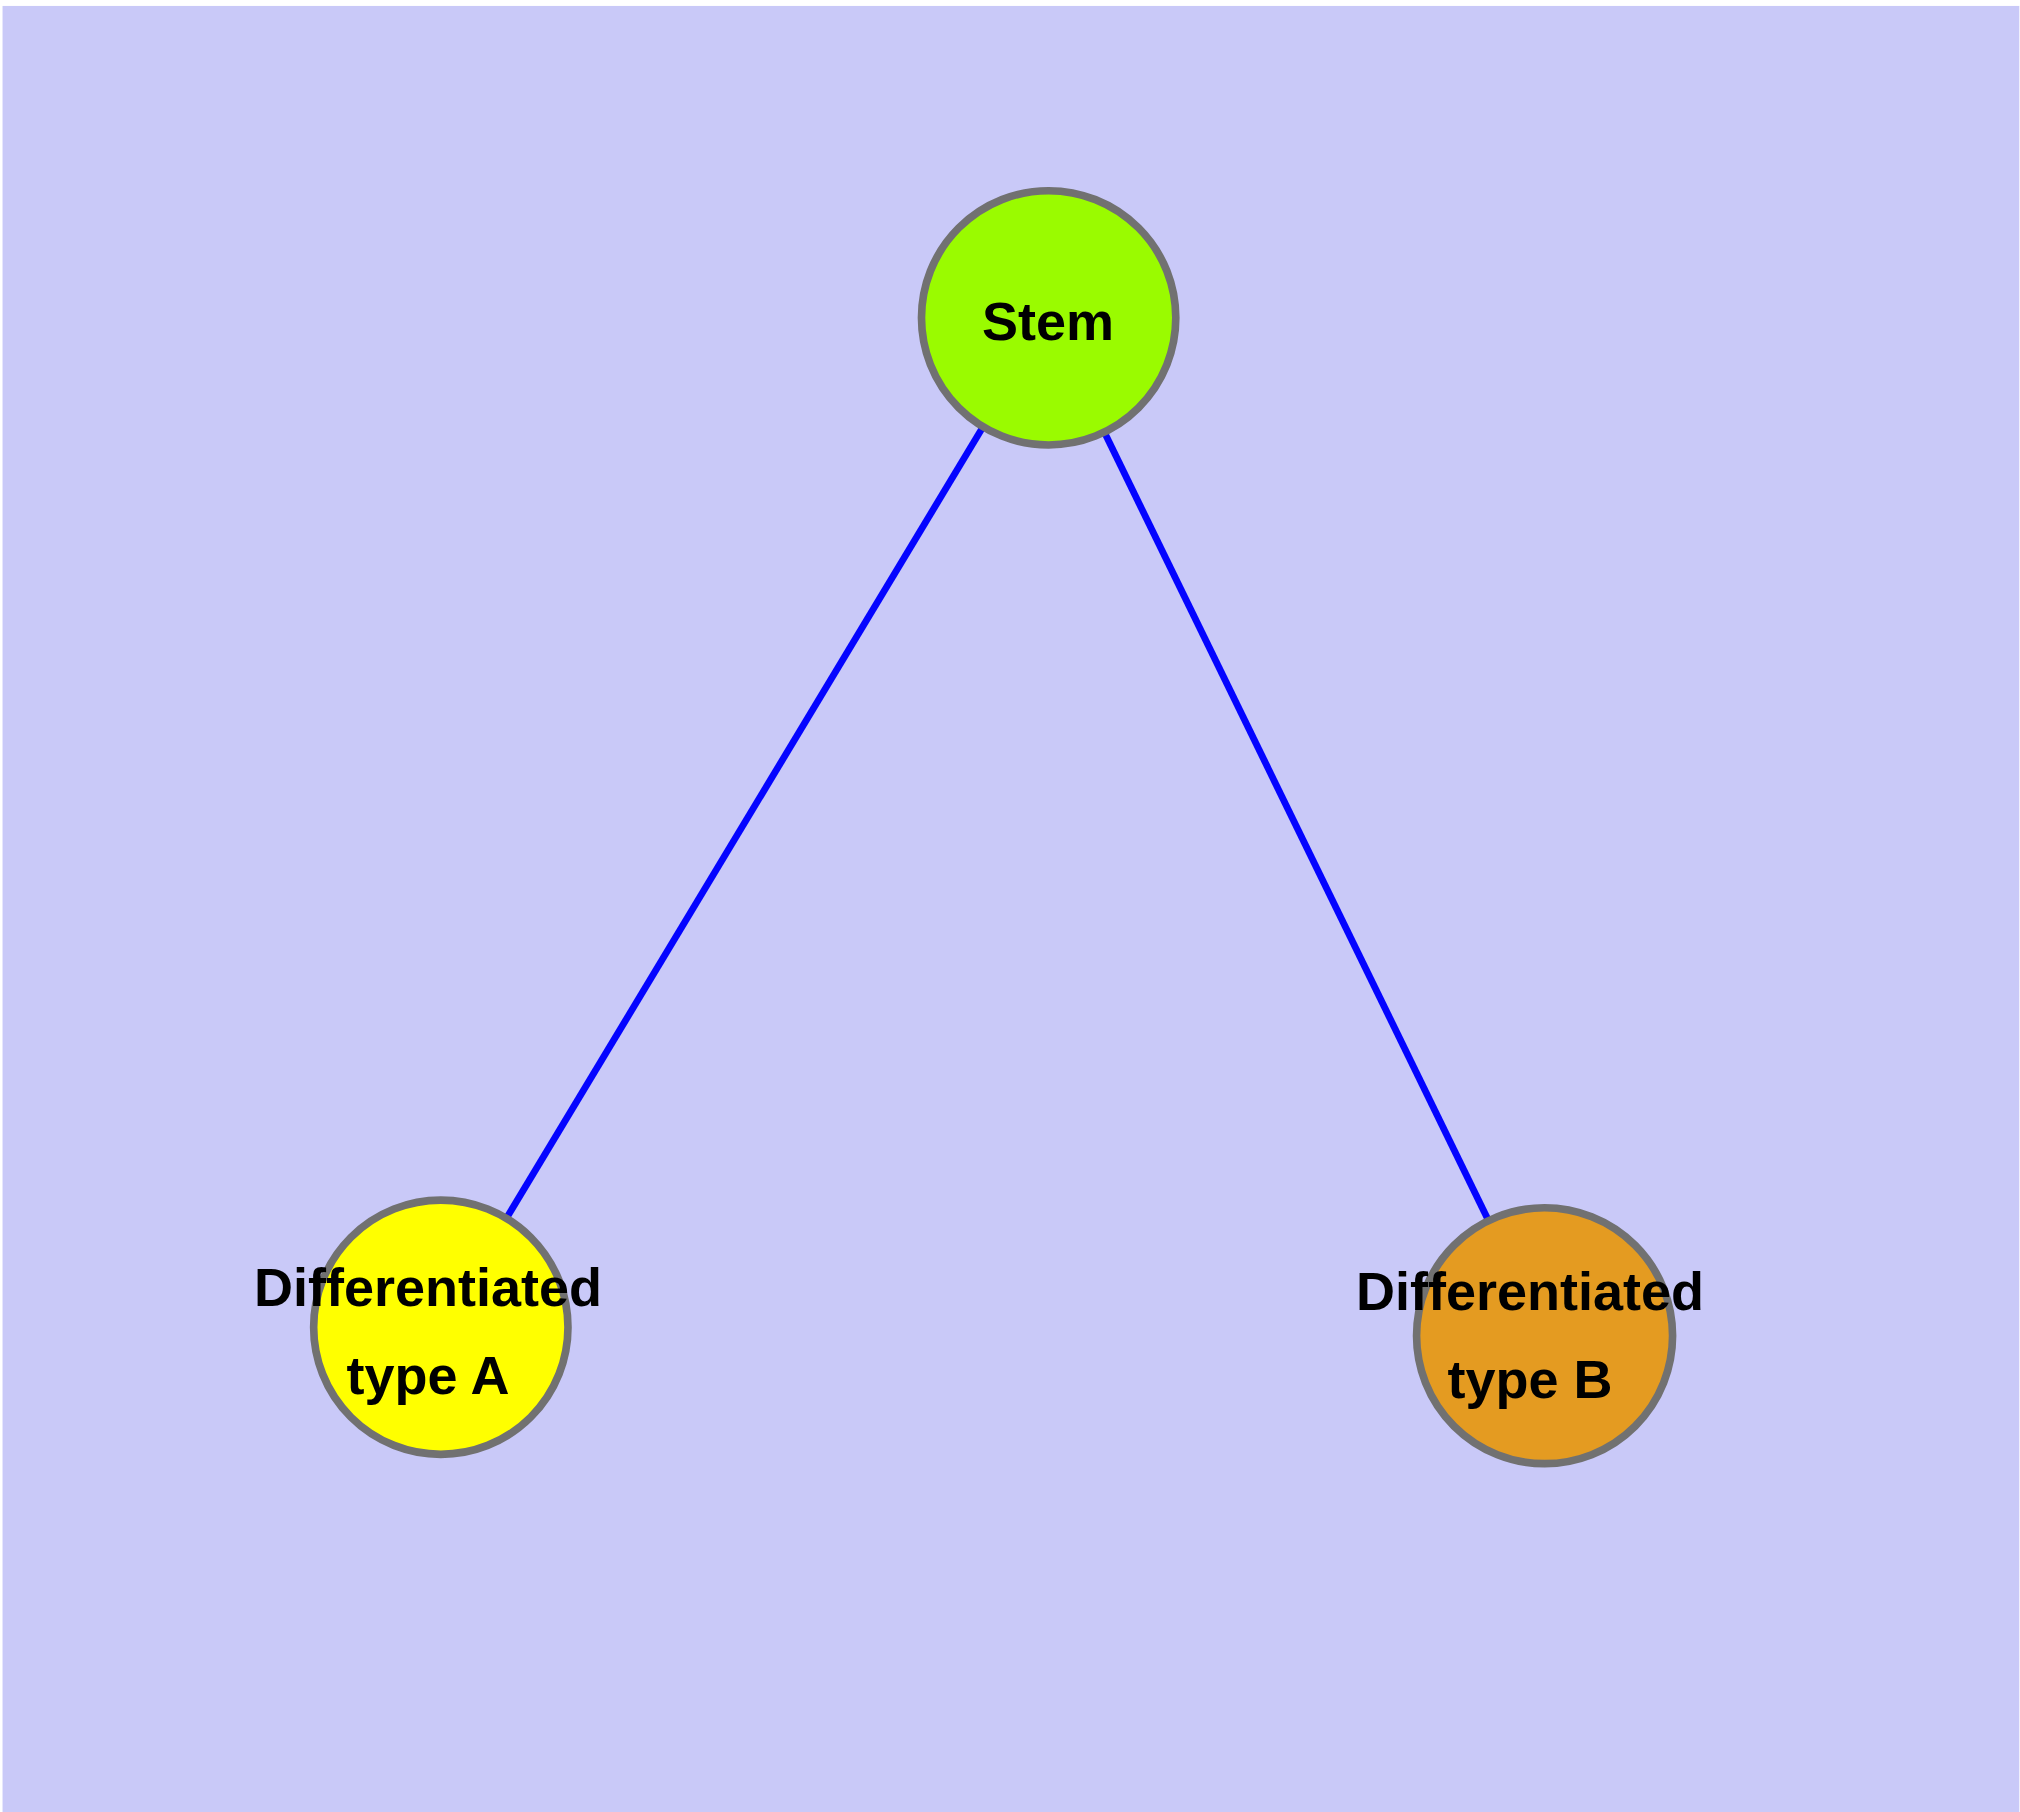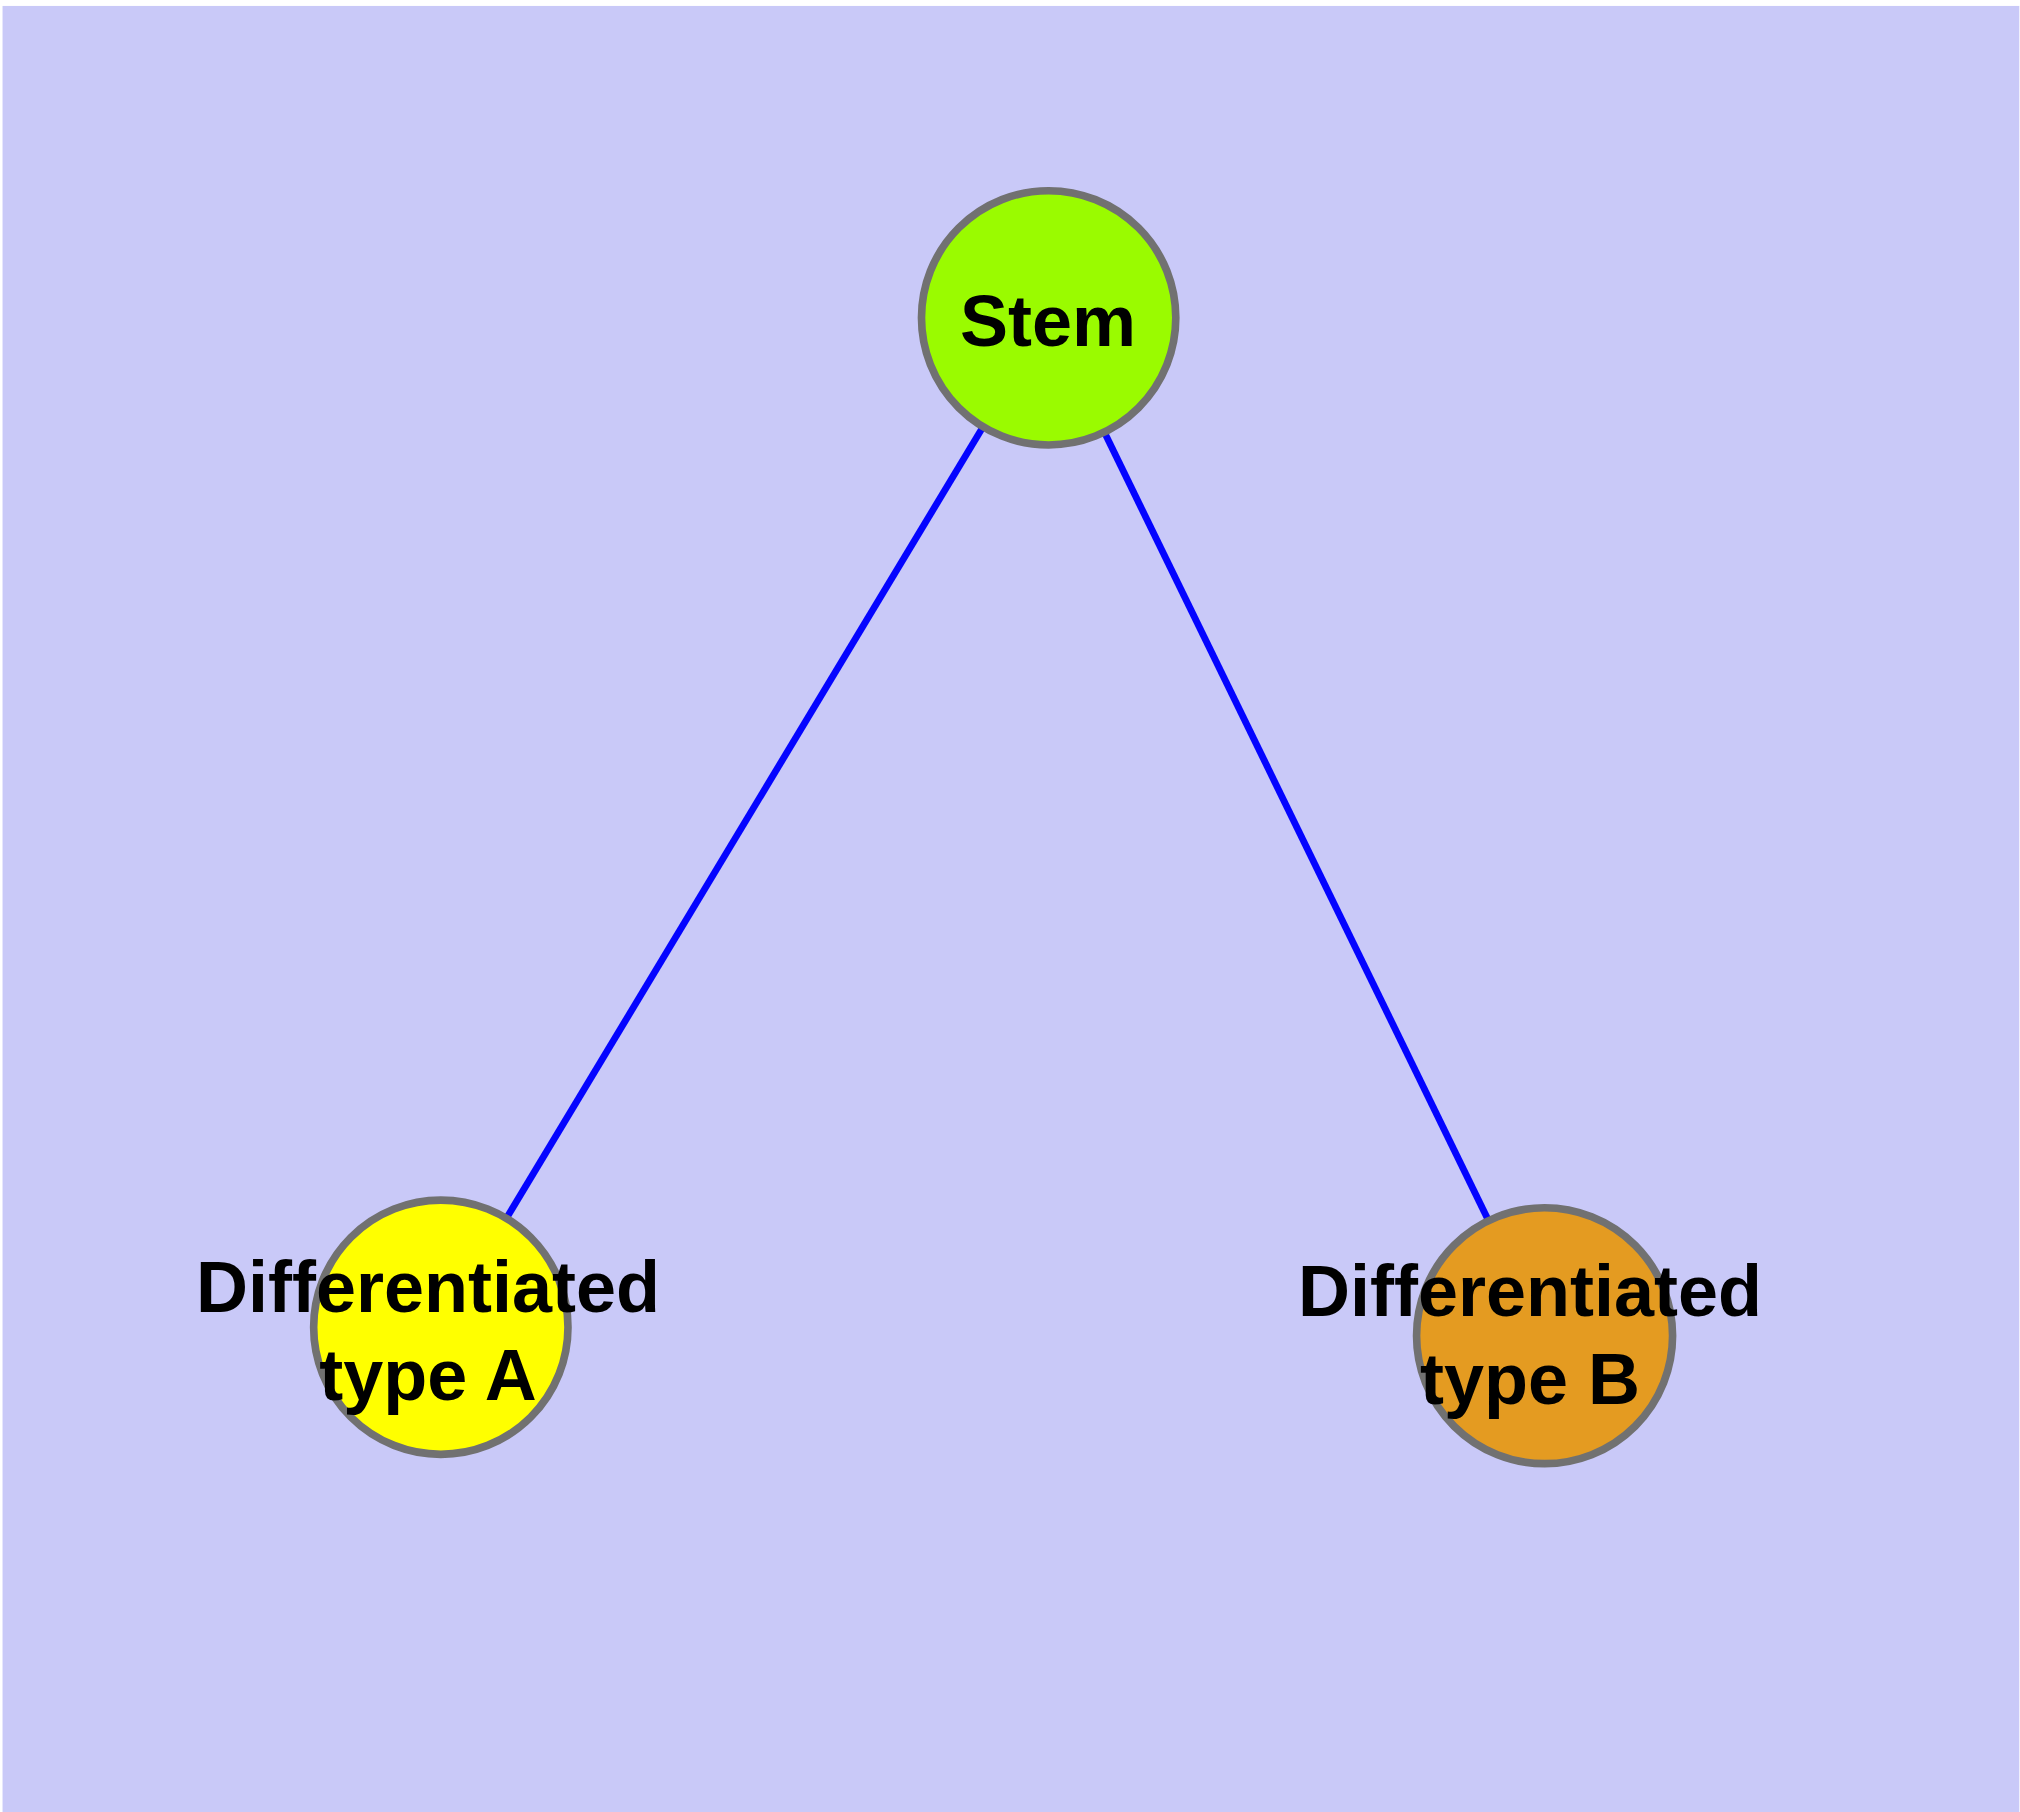--- a/index.html
+++ b/index.html
@@ -25,21 +25,21 @@
     .edge-line {
       fill: none;
     }
     .node-circle {
       stroke: #717171; 
     }
     .node-label {
       position: absolute;
       transform: translate(-50%, -50%);
       font-weight: 700;
-      font-size: 72px;
+      font-size: 54px;
       line-height: 88px;
       color: #000000;
       white-space: pre-line;
       text-align: center;
       letter-spacing: 0px;
       user-select: none;
     }
   </style>
 </head>
 <body>

